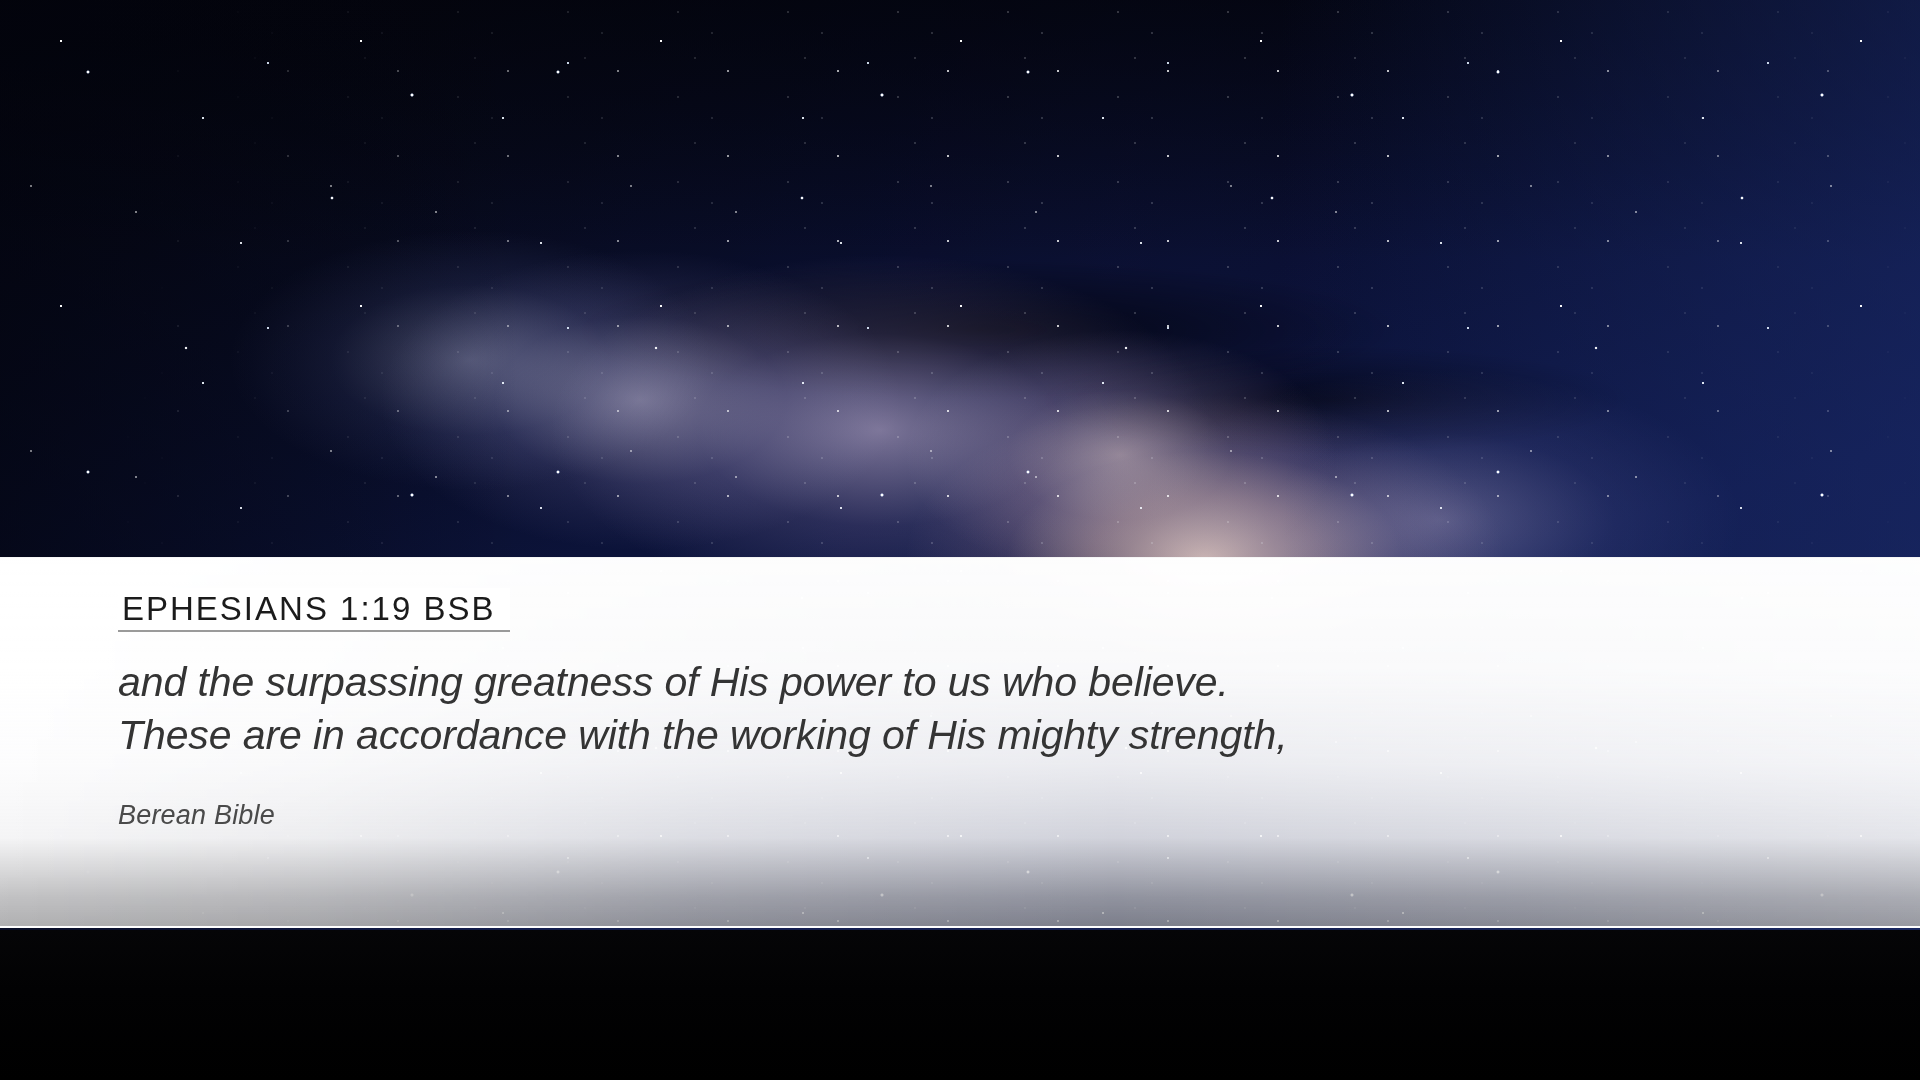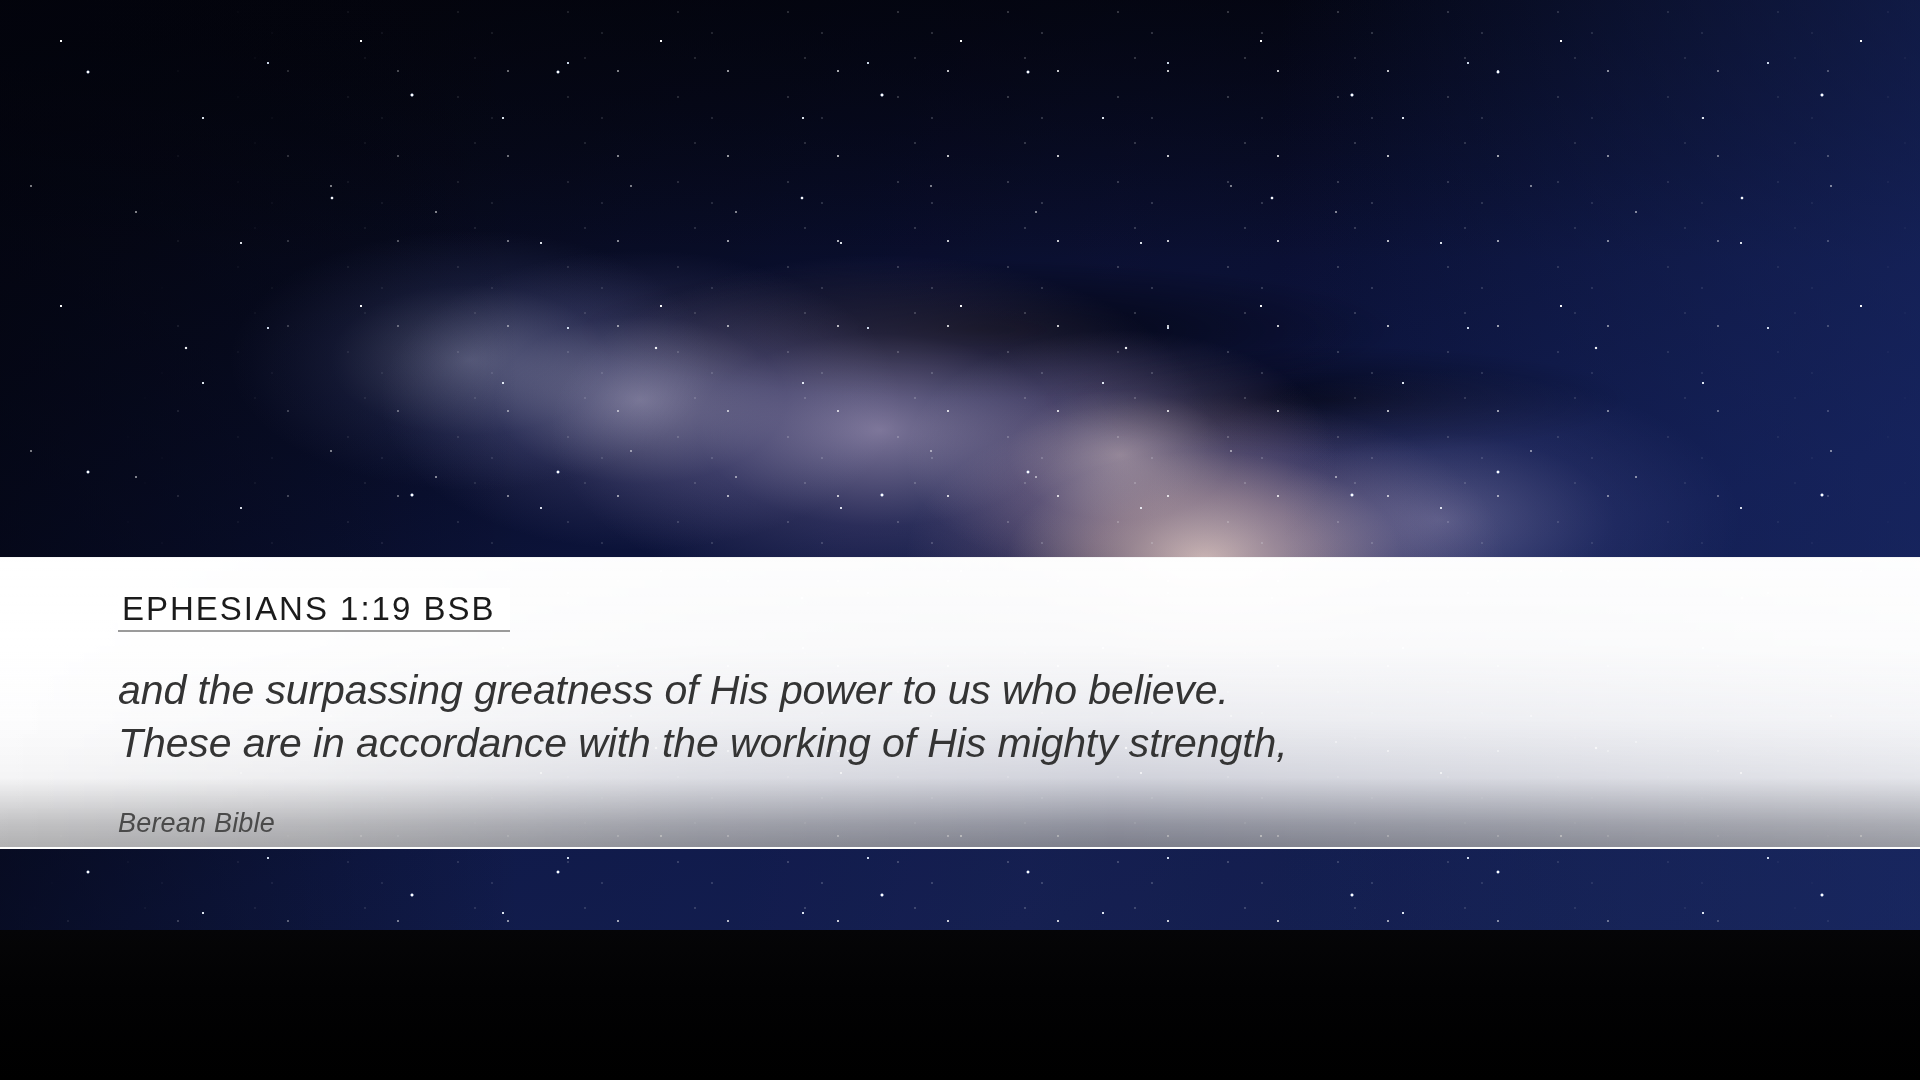--- a/index.html
+++ b/index.html
@@ -128,21 +128,21 @@
         rgba(0,0,0,0) 8%, rgba(0,0,0,0.55) 26%, rgba(0,0,0,1) 48%,
         rgba(0,0,0,1) 66%, rgba(0,0,0,0.5) 84%, rgba(0,0,0,0) 98%);
     mask-image:linear-gradient(100deg,
         rgba(0,0,0,0) 8%, rgba(0,0,0,0.55) 26%, rgba(0,0,0,1) 48%,
         rgba(0,0,0,1) 66%, rgba(0,0,0,0.5) 84%, rgba(0,0,0,0) 98%);
   }
 
   
   .verse-panel {
     position:absolute;
-    left:0; top:557px; width:1920px; height:292px;
+    left:0; top:557px; width:1920px; height:371px;
     background:
       linear-gradient(180deg,
         rgba(255,255,255,0.97) 0%,
         rgba(255,255,255,0.93) 30%,
         rgba(252,252,253,0.80) 56%,
         rgba(238,238,240,0.60) 76%,
         rgba(120,120,124,0.45) 92%,
         rgba(60,60,64,0.40) 100%),
       linear-gradient(90deg,
         rgba(255,255,255,1) 0%,
@@ -171,21 +171,21 @@
     font-family:"Liberation Sans", sans-serif;
     font-size:33px;
     font-weight:300;
     letter-spacing:2.0px;
     color:#1b1b1b;
     white-space:nowrap;
     line-height:1.05;
   }
 
   
-  .verse-body { margin-top:32px; }
+  .verse-body { margin-top:24px; }
   .verse-line {
     font-family:"Liberation Sans", sans-serif;
     font-style:italic;
     font-weight:300;
     font-size:41px;
     line-height:1.30;
     letter-spacing:-0.1px;
     color:#343434;
     white-space:nowrap;
   }

